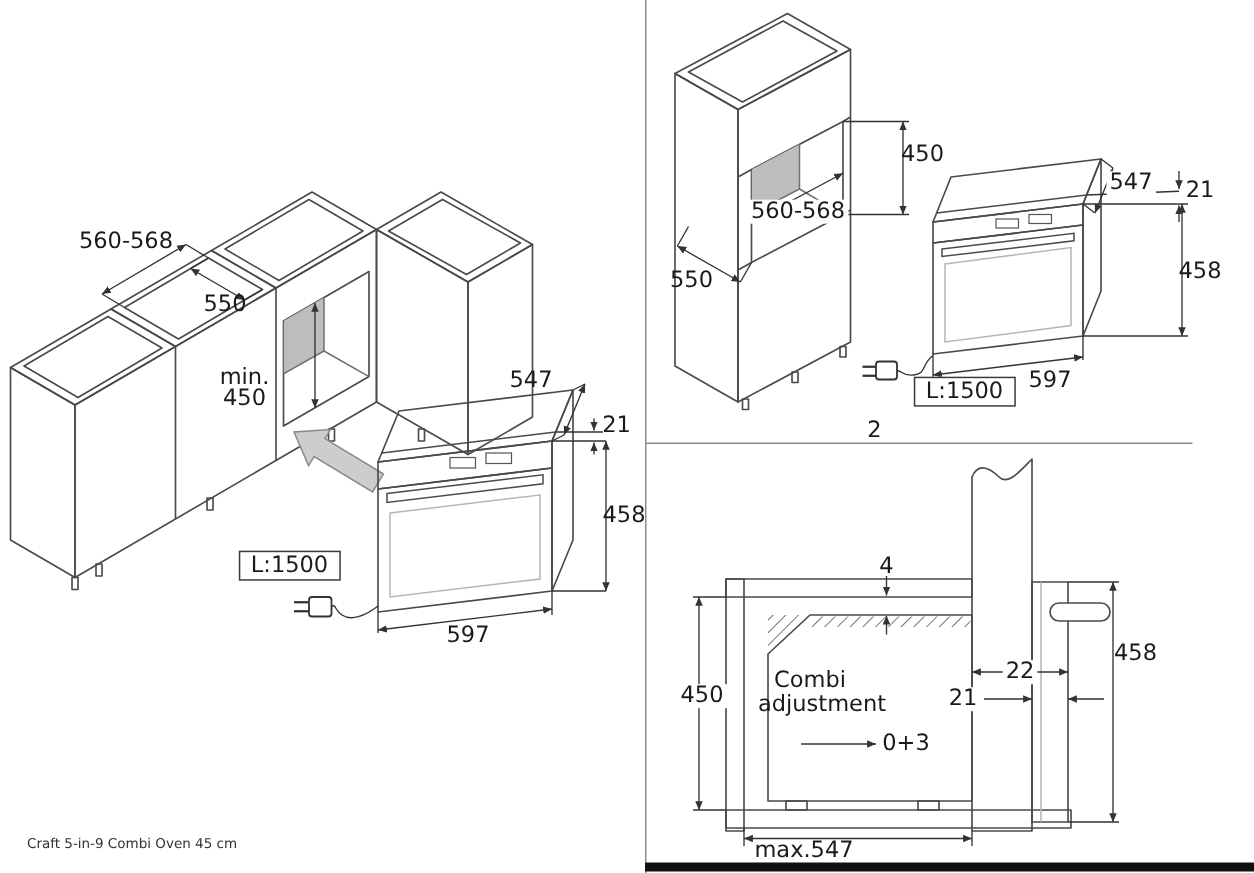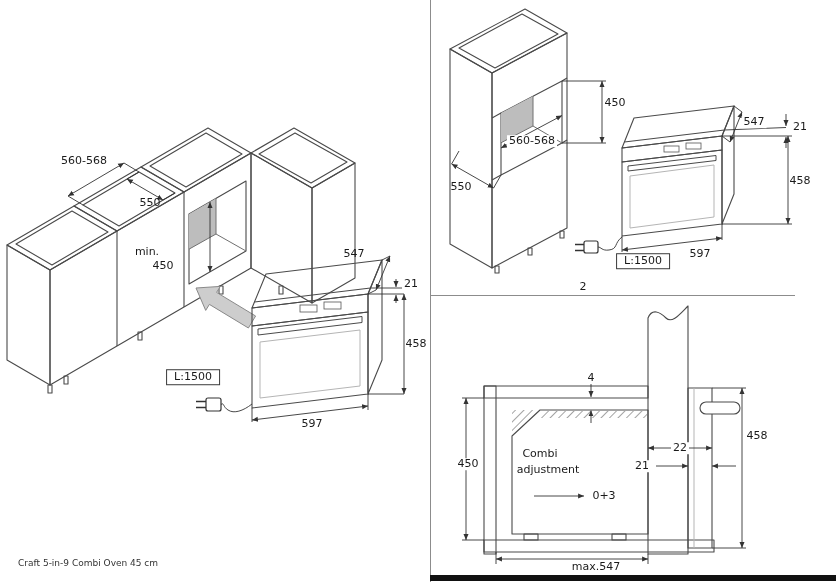--- a/index.html
+++ b/index.html
@@ -1,20 +1,20 @@
 <!DOCTYPE html>
 <html><head>
 <meta charset="utf-8">
 <style>
   *{margin:0;padding:0;box-sizing:border-box}
   html,body{background:#fff}
   .page{position:relative;width:836px;height:582px;background:#fff;overflow:hidden;
         font-family:"DejaVu Sans","Liberation Sans",sans-serif;color:#1a1a1a}
   svg.layer{position:absolute;overflow:visible}
-  .dim{position:absolute;transform:translate(-50%,-50%);font-size:11px;line-height:1.05;
+  .dim{position:absolute;transform:translate(-50%,-50%);font-size:15px;line-height:1.05;
        white-space:nowrap;color:#1a1a1a}
   .dim.bg{background:#fff;padding:0 2px}
   .dim.boxed{border:1px solid #3a3a3a;background:#fff;padding:1px 7px}
   .divider-v{position:absolute;left:430px;top:0;width:1px;height:582px;background:#8c8c8c}
   .divider-h{position:absolute;left:430px;top:295px;width:365px;height:1px;background:#8c8c8c}
   .bottom-bar{position:absolute;left:430px;top:575px;width:406px;height:6px;background:#111}
   .footer{position:absolute;left:18px;top:558px;font-size:9px;color:#333}
   .dwg{stroke:#4a4a4a;stroke-width:1.1;fill:none;stroke-linejoin:round}
   .d{stroke:#333;stroke-width:0.9;fill:none}
   .thin{stroke:#b5b5b5;stroke-width:1;fill:none}
@@ -252,21 +252,21 @@
       <line class="d" x1="534" y1="496" x2="584" y2="496" marker-end="url(#ah3)"></line>
     </g>
   </svg>
 
   <div class="divider-v"></div>
   <div class="divider-h"></div>
   <div class="bottom-bar"></div>
 
   <span class="dim" style="left:84px;top:161px">560-568</span>
   <span class="dim" style="left:150px;top:203px">550</span>
-  <span class="dim" style="left:147px;top:252px">min.</span>
+  <span class="dim" style="left:163px;top:252px">min.</span>
   <span class="dim" style="left:163px;top:266px">450</span>
   <span class="dim" style="left:354px;top:254px">547</span>
   <span class="dim" style="left:411px;top:284px">21</span>
   <span class="dim" style="left:416px;top:344px">458</span>
   <span class="dim" style="left:312px;top:424px">597</span>
   <span class="dim boxed" style="left:193px;top:377px">L:1500</span>
 
   <span class="dim bg" style="left:532px;top:141px">560-568</span>
   <span class="dim" style="left:615px;top:103px">450</span>
   <span class="dim" style="left:461px;top:187px">550</span>
@@ -278,17 +278,17 @@
   <span class="dim" style="left:583px;top:287px">2</span>
 
   <span class="dim" style="left:591px;top:378px">4</span>
   <span class="dim bg" style="left:468px;top:464px">450</span>
   <span class="dim bg" style="left:680px;top:448px">22</span>
   <span class="dim bg" style="left:642px;top:466px">21</span>
   <span class="dim" style="left:757px;top:436px">458</span>
   <span class="dim" style="left:540px;top:454px">Combi</span>
   <span class="dim" style="left:548px;top:470px">adjustment</span>
   <span class="dim" style="left:604px;top:496px">0+3</span>
-  <span class="dim" style="left:596px;top:567px">max.547</span>
+  <span class="dim" style="left:536px;top:567px">max.547</span>
 
   <span class="footer">Craft 5-in-9 Combi Oven 45 cm</span>
 
 </div>
 
 </body></html>

